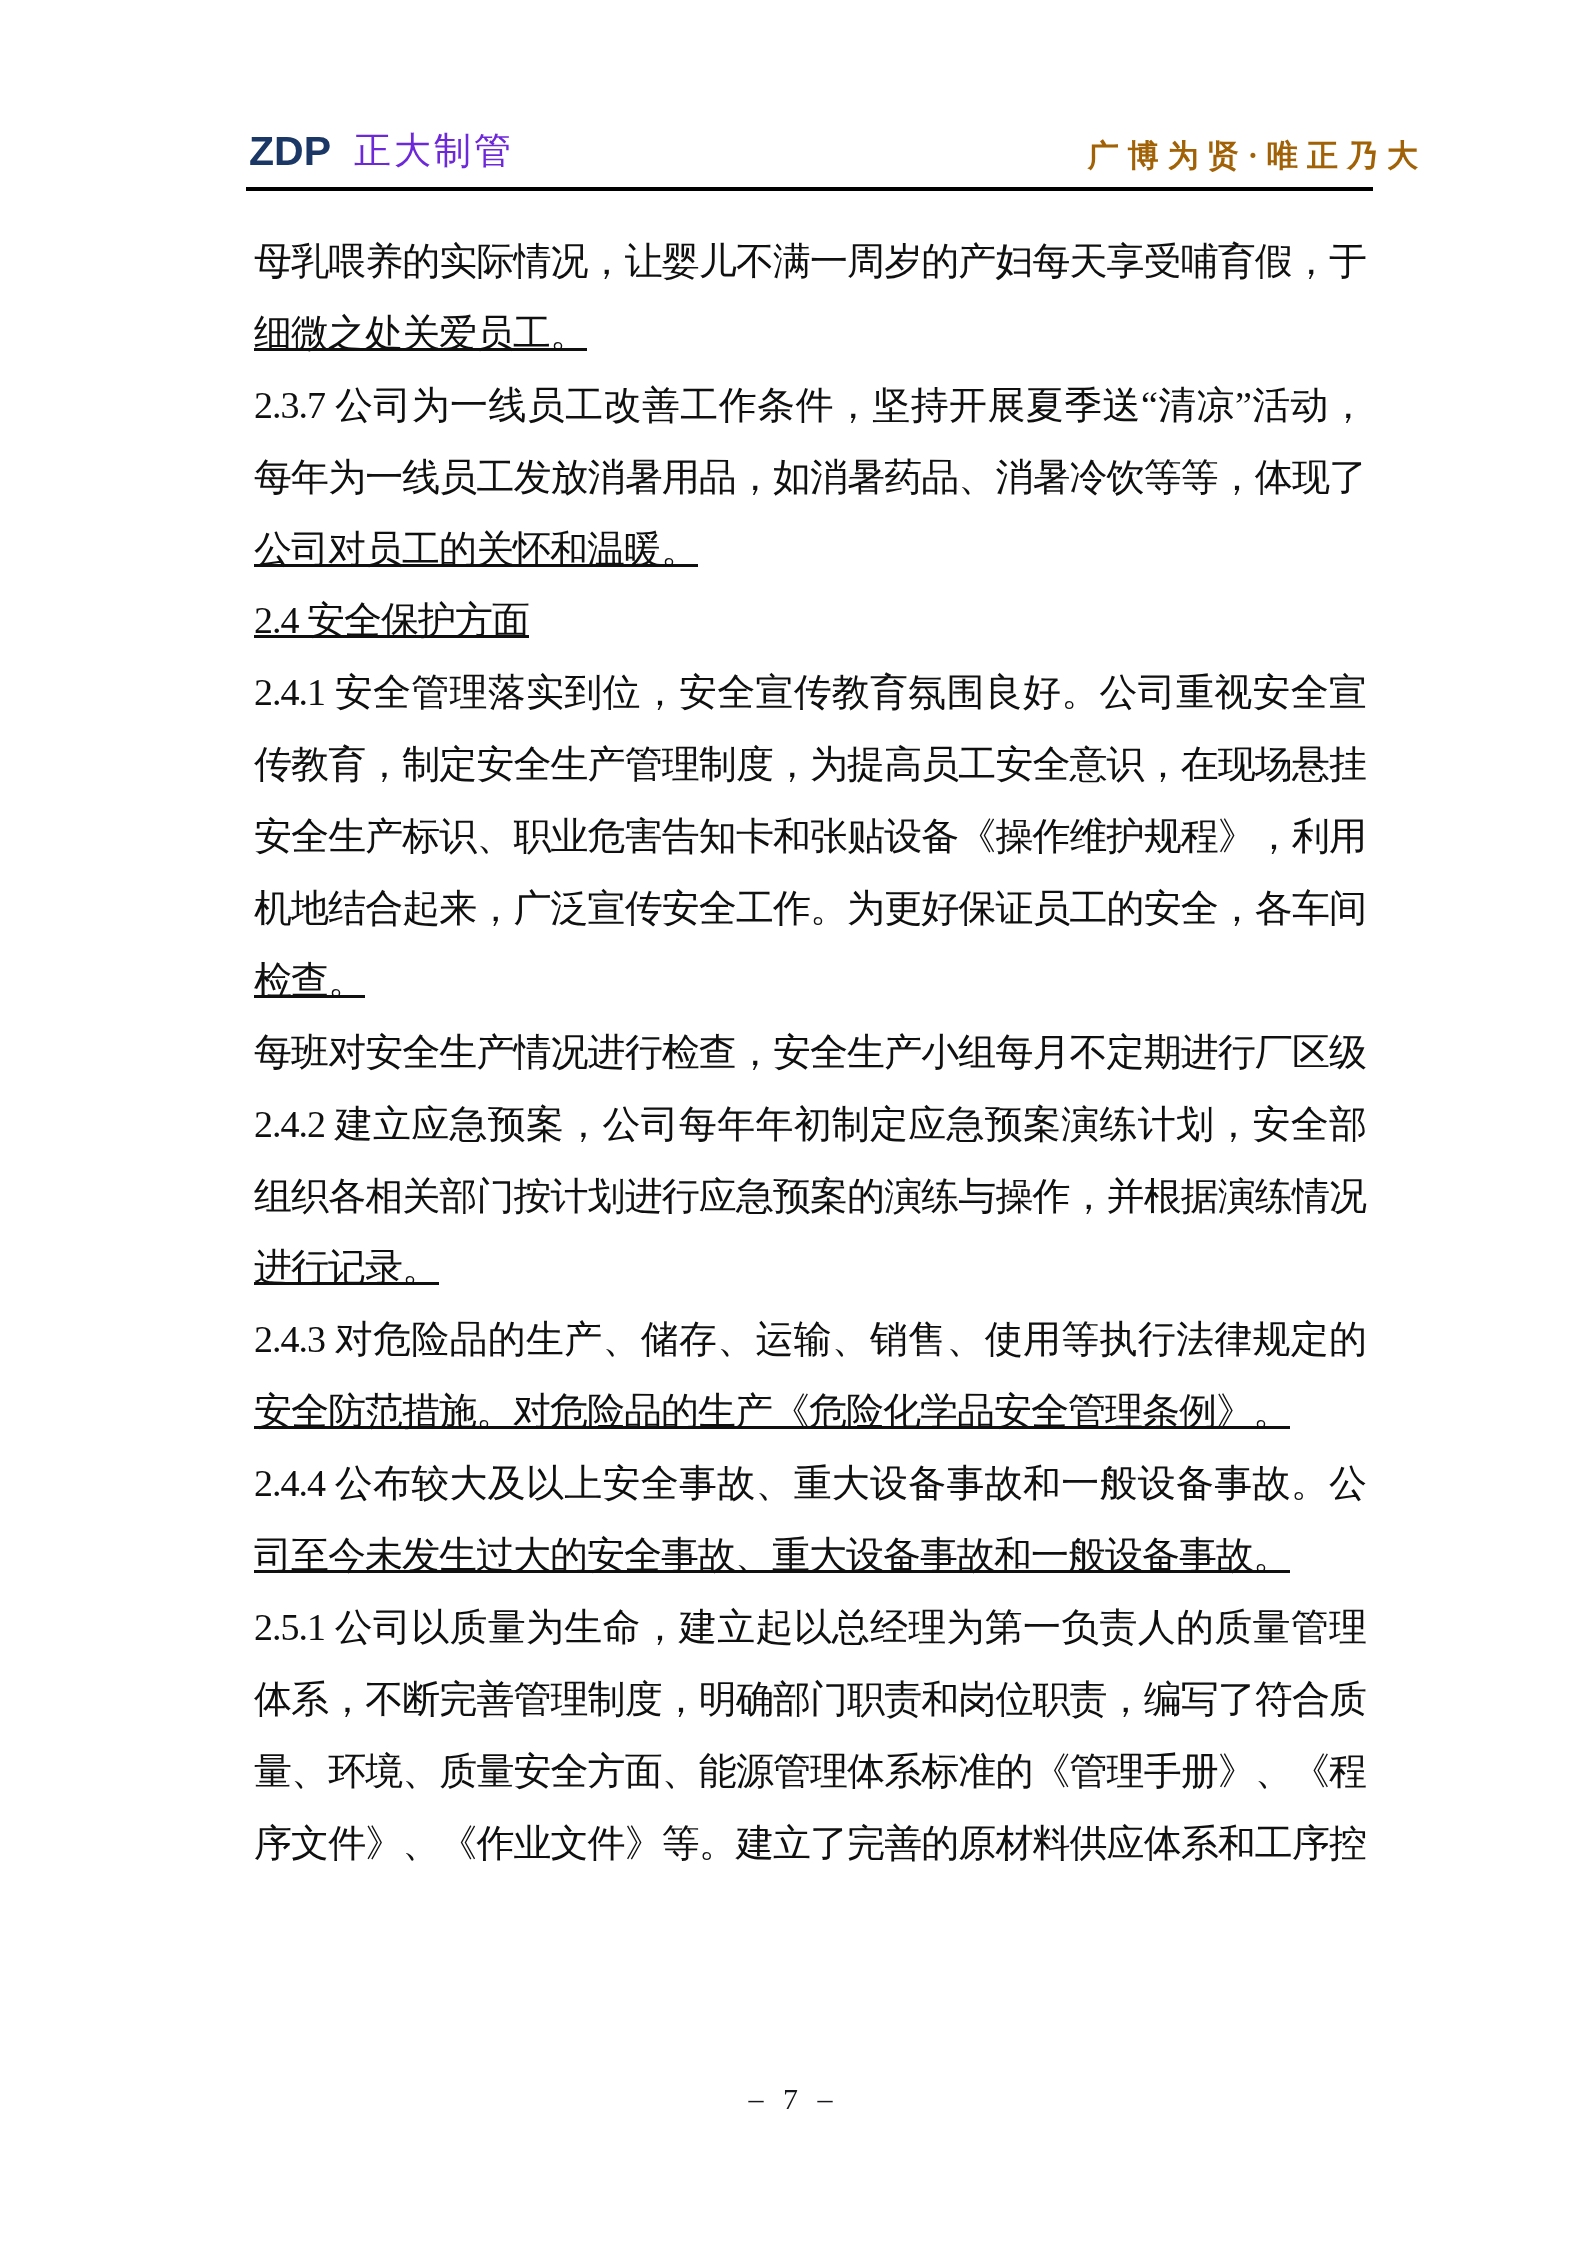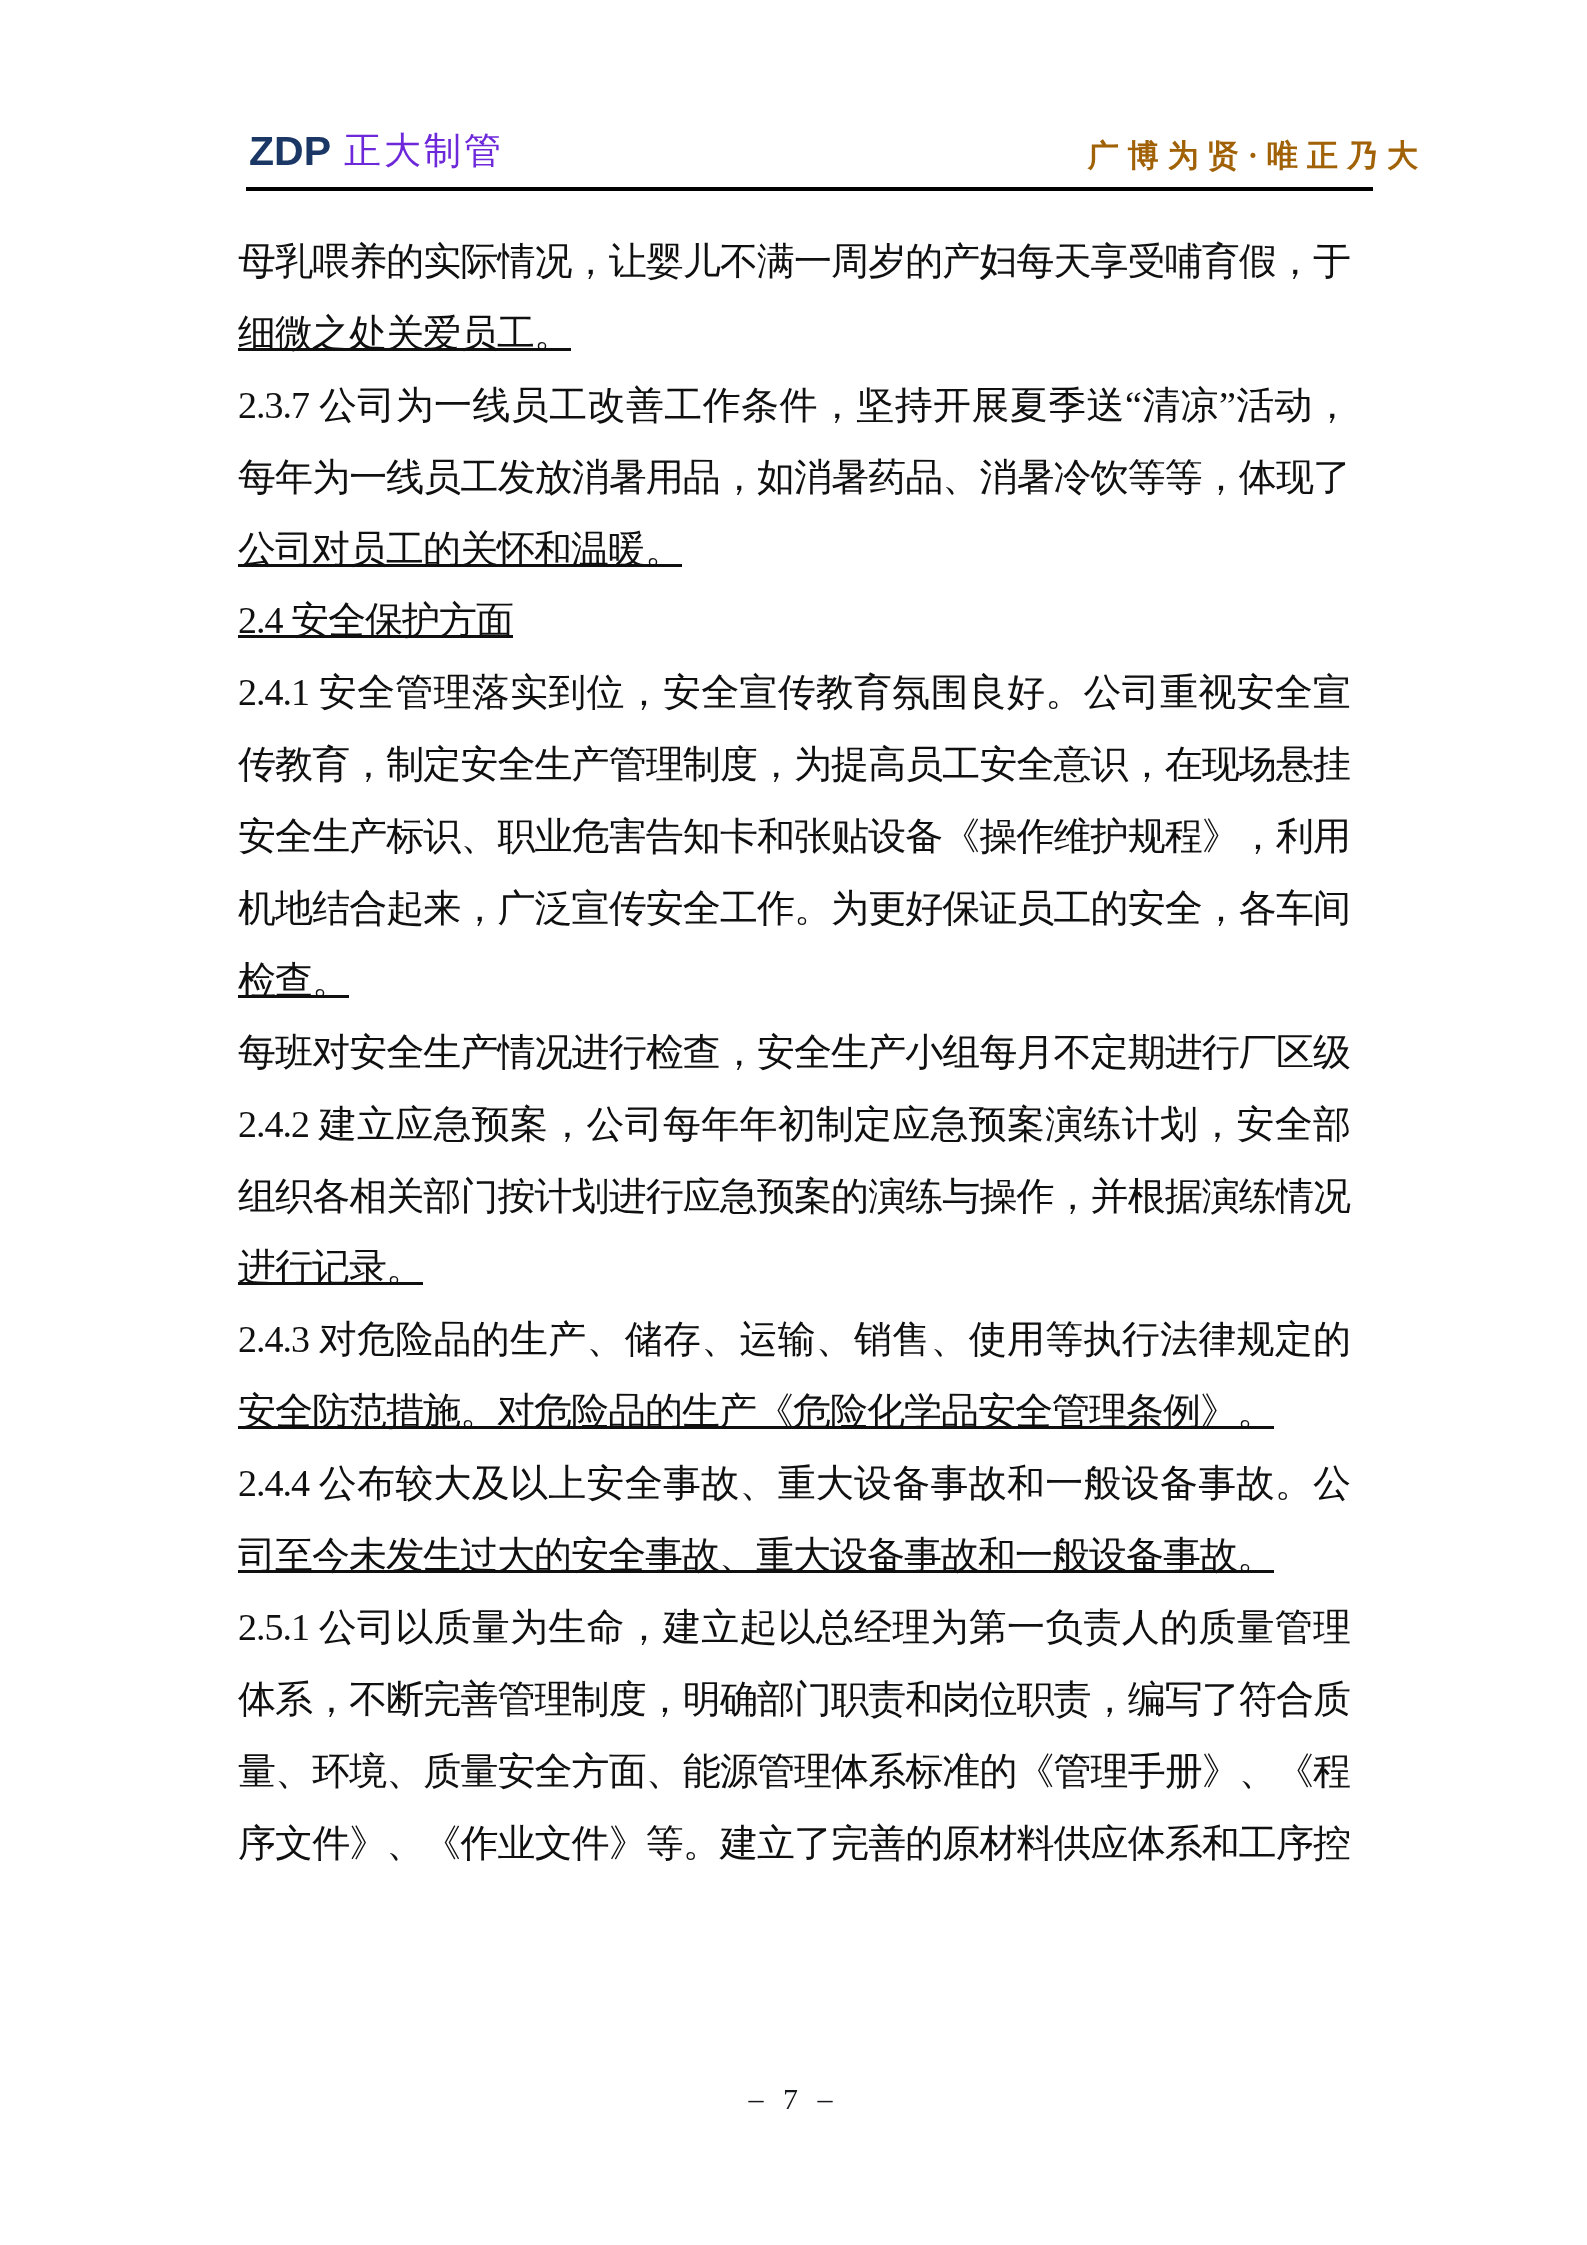--- a/index.html
+++ b/index.html
@@ -11,21 +11,21 @@
     font-family: "Liberation Serif", serif;
     overflow: hidden;
   }
   
   .logo {
     position: absolute;
     left: 249px;
     top: 130px;
     display: flex;
     align-items: center;
-    gap: 13px;
+    gap: 23px;
     white-space: nowrap;
   }
   .logo-abbr {
     font-family: "Liberation Sans", sans-serif;
     font-weight: 900;
     font-size: 41px;
     line-height: 42px;
     letter-spacing: 0px;
     color: #1b3766;
   }
@@ -53,21 +53,21 @@
     position: absolute;
     left: 246px;
     top: 187px;
     width: 1127px;
     height: 4px;
     background: #000000;
   }
   
   .content {
     position: absolute;
-    left: 238px;
+    left: 254px;
     top: 226px;
     width: 1112px;
     color: #101010;
   }
   .line {
     margin: 0;
     height: 71.9px;
     line-height: 71.9px;
     font-size: 38px;
     letter-spacing: -1px;

